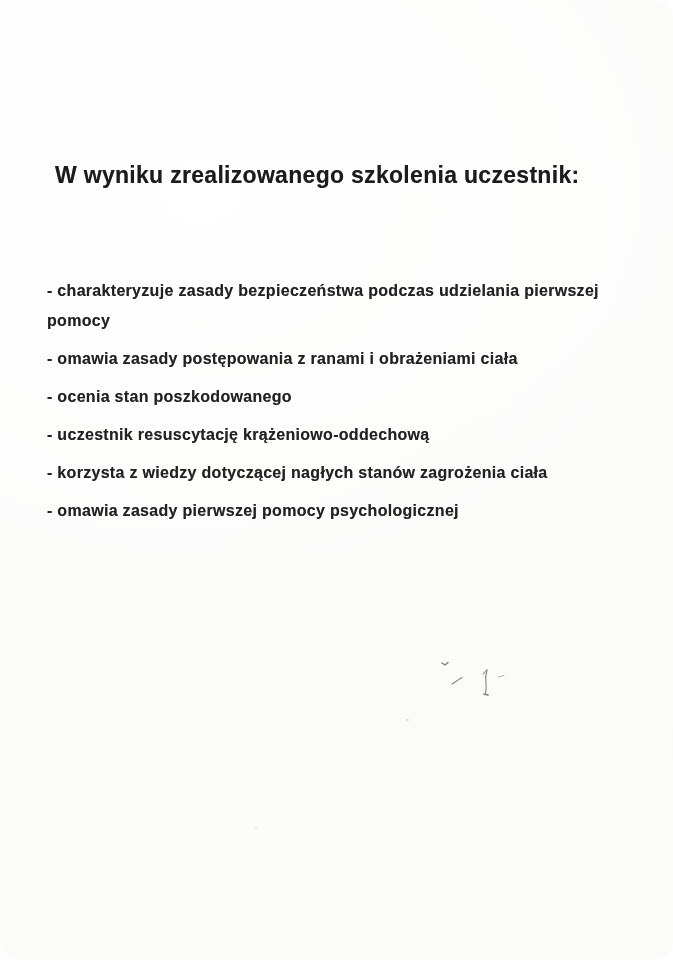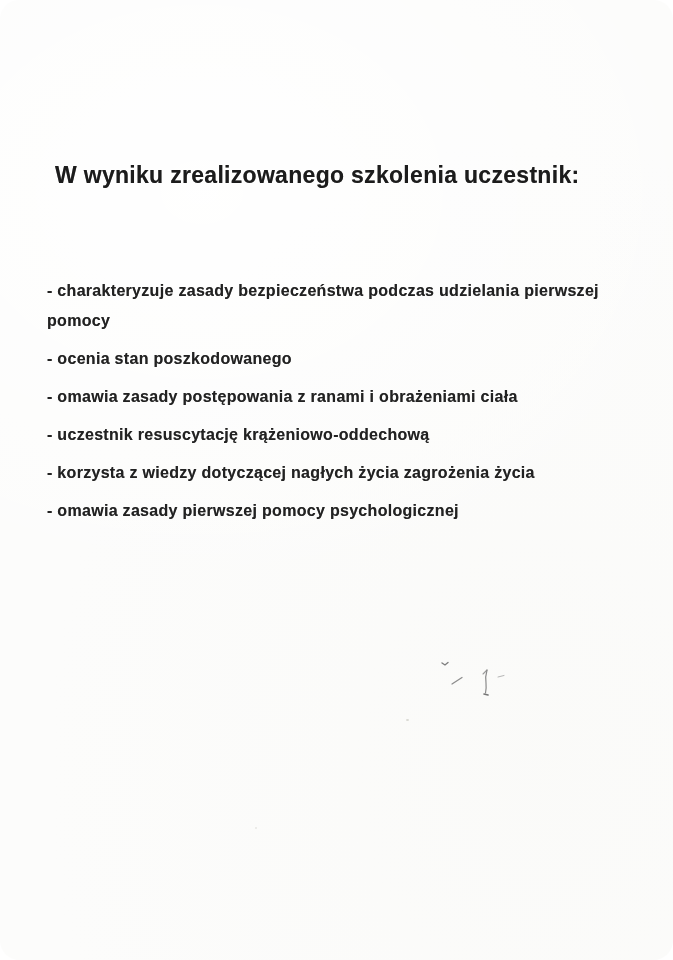--- a/index.html
+++ b/index.html
@@ -69,24 +69,24 @@
 </head>
 <body>
 
 <div class="page">
 
   <h1 class="page-title">W wyniku zrealizowanego szkolenia uczestnik:</h1>
 
   <div class="outcome-list">
     <p class="list-item">- charakteryzuje zasady bezpieczeństwa podczas udzielania pierwszej
 pomocy</p>
+    <p class="list-item">- omawia zasady postępowania z ranami i obrażeniami ciała</p>
     <p class="list-item">- ocenia stan poszkodowanego</p>
-    <p class="list-item">- omawia zasady postępowania z ranami i obrażeniami ciała</p>
     <p class="list-item">- uczestnik resuscytację krążeniowo-oddechową</p>
-    <p class="list-item">- korzysta z wiedzy dotyczącej nagłych życia zagrożenia życia</p>
+    <p class="list-item">- korzysta z wiedzy dotyczącej nagłych stanów zagrożenia ciała</p>
     <p class="list-item">- omawia zasady pierwszej pomocy psychologicznej</p>
   </div>
 
   <svg class="pen-mark" viewBox="0 0 80 60" xmlns="http://www.w3.org/2000/svg" aria-hidden="true">
 
     <path d="M7 13 l3 2 l3 -2.5" fill="none" stroke="#7e7e7e" stroke-width="1.4" stroke-linecap="round"></path>
 
     <path d="M17 34 L27 27.5" fill="none" stroke="#8d8d8d" stroke-width="1.3" stroke-linecap="round"></path>
 
     <path d="M48 24 l4 -4" fill="none" stroke="#9a9a9a" stroke-width="1.1" stroke-linecap="round"></path>

